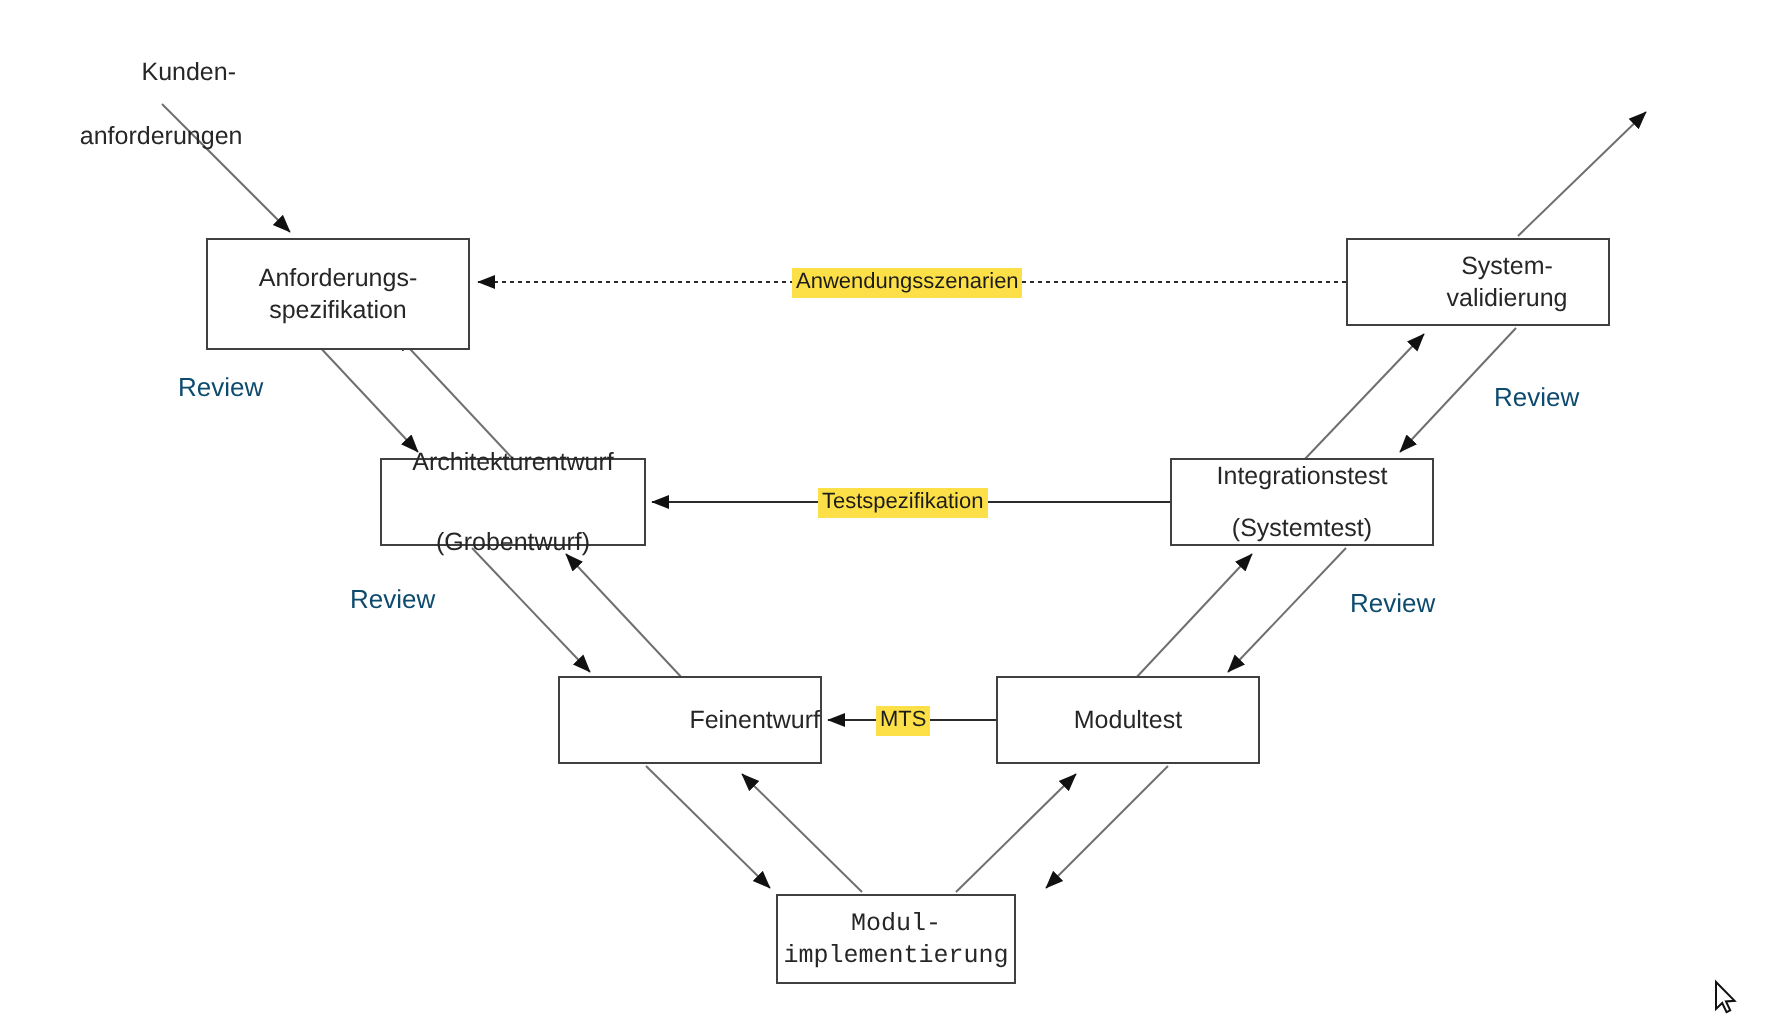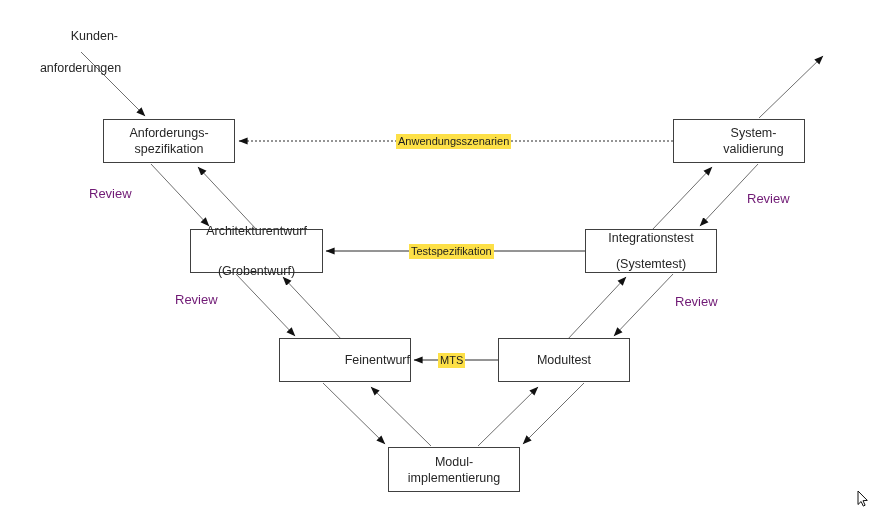--- a/index.html
+++ b/index.html
@@ -11,21 +11,21 @@
   .node{
     position:absolute;box-sizing:border-box;background:#ffffff;
     border:1.5px solid #404040;
     display:flex;flex-direction:column;align-items:center;justify-content:center;
     font-size:12.5px;line-height:16px;text-align:center;z-index:2;
   }
   .node span{display:block;white-space:nowrap;}
   .lbl{position:absolute;font-size:12.5px;line-height:16px;white-space:pre;z-index:3;}
   .corner-left{text-align:right;}
   .corner-right{text-align:center;}
-  .review{position:absolute;font-size:13px;line-height:14px;color:#701a75;z-index:3;}
+  .review{position:absolute;font-size:13px;line-height:14px;color:#0c4a6e;z-index:3;}
   .edge-label{
     position:absolute;background:#fde047;font-size:11px;line-height:15px;
     text-align:center;color:#1c1c1c;padding:0 2px;z-index:2;white-space:nowrap;
   }
 </style>
 </head>
 <body>
 
 <div class="stage">
 
@@ -58,21 +58,21 @@
     <line x1="474" y1="360" x2="390" y2="360" stroke="#2b2b2b" stroke-width="1" marker-end="url(#ah)"></line>
 
     <path d="M834,491 l0,13.5 l3.1,-3 l2.2,4.6 l1.8,-0.9 l-2.1,-4.5 l4.3,-0.3 z" fill="#ffffff" stroke="#111111" stroke-width="1"></path>
   </svg>
 
   <div class="lbl corner-left" style="left:2px;top:12px;width:92px;">
     <span>Kunden-</span><br>
     <span>anforderungen</span>
   </div>
 
-  <div class="node" style="left:79px;top:119px;width:132px;height:44px;">
+  <div class="node" style="left:79px;top:119px;width:132px;height:56px;">
     <span>Anforderungs-</span>
     <span>spezifikation</span>
   </div>
   <div class="node" style="left:649px;top:119px;width:132px;height:44px;padding-left:29px;">
     <span>System-</span>
     <span>validierung</span>
   </div>
   <div class="node" style="left:166px;top:229px;width:133px;height:44px;gap:24px;">
     <span>Architekturentwurf</span>
     <span>(Grobentwurf)</span>
@@ -82,21 +82,21 @@
     <span>(Systemtest)</span>
   </div>
   <div class="node" style="left:255px;top:338px;width:132px;height:44px;align-items:flex-end;">
     <span>Feinentwurf</span>
     <span></span>
   </div>
   <div class="node" style="left:474px;top:338px;width:132px;height:44px;">
     <span>Modultest</span>
     <span></span>
   </div>
-  <div class="node" style="left:364px;top:447px;width:132px;height:45px;">
+  <div class="node" style="left:364px;top:447px;width:120px;height:45px;font-family:Liberation Mono, monospace;">
     <span>Modul-</span>
     <span>implementierung</span>
   </div>
 
   <div class="edge-label" style="left:372px;top:134px;">Anwendungsszenarien</div>
   <div class="edge-label" style="left:385px;top:244px;">Testspezifikation</div>
   <div class="edge-label" style="left:414px;top:353px;">MTS</div>
 
   <div class="review" style="left:65px;top:187px;">Review</div>
   <div class="review" style="left:151px;top:293px;">Review</div>

